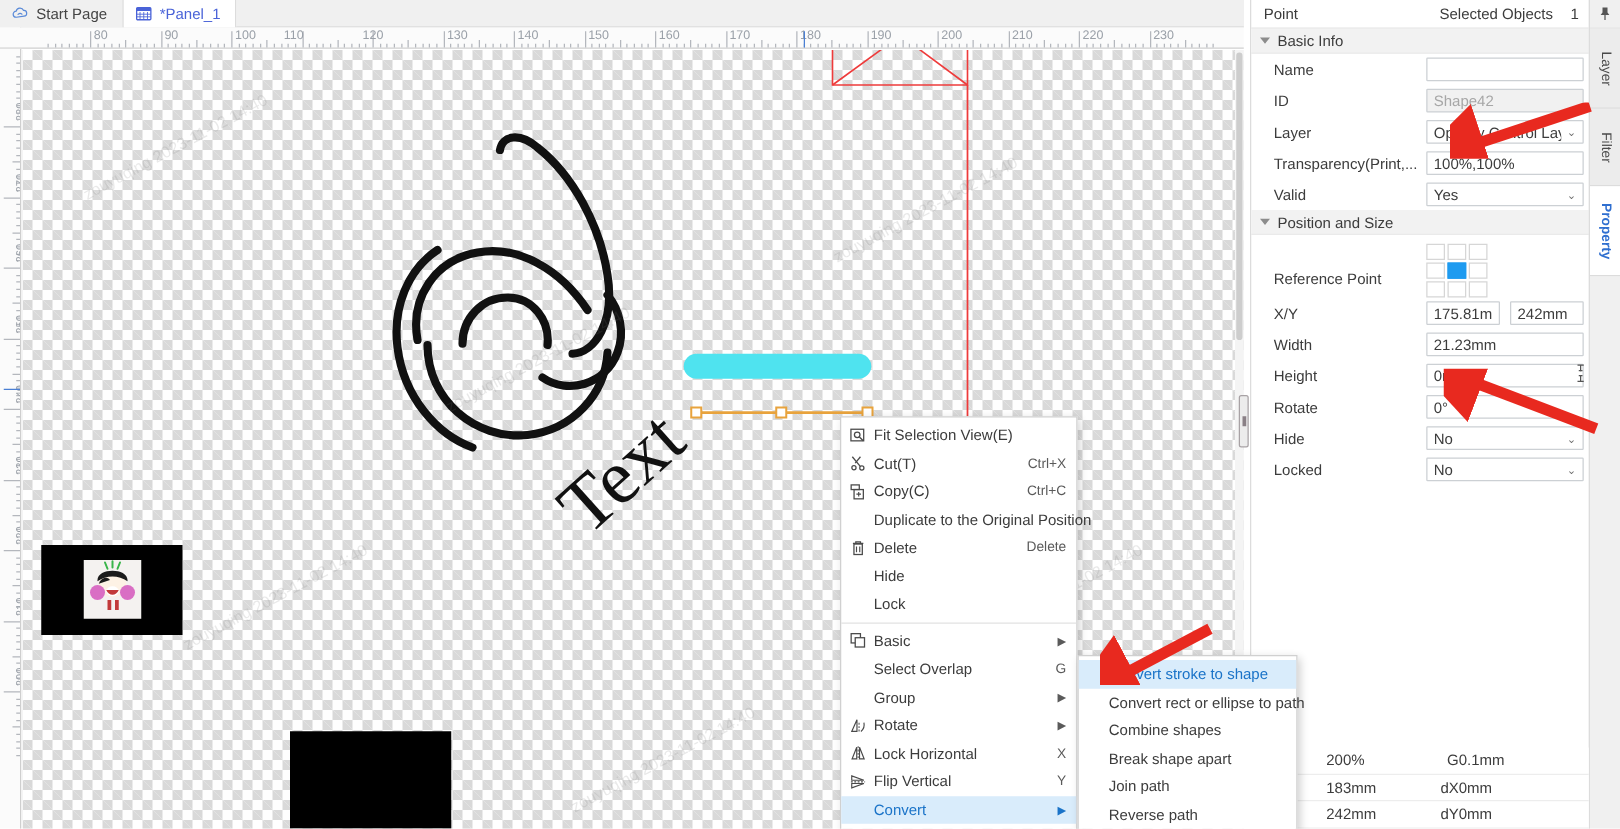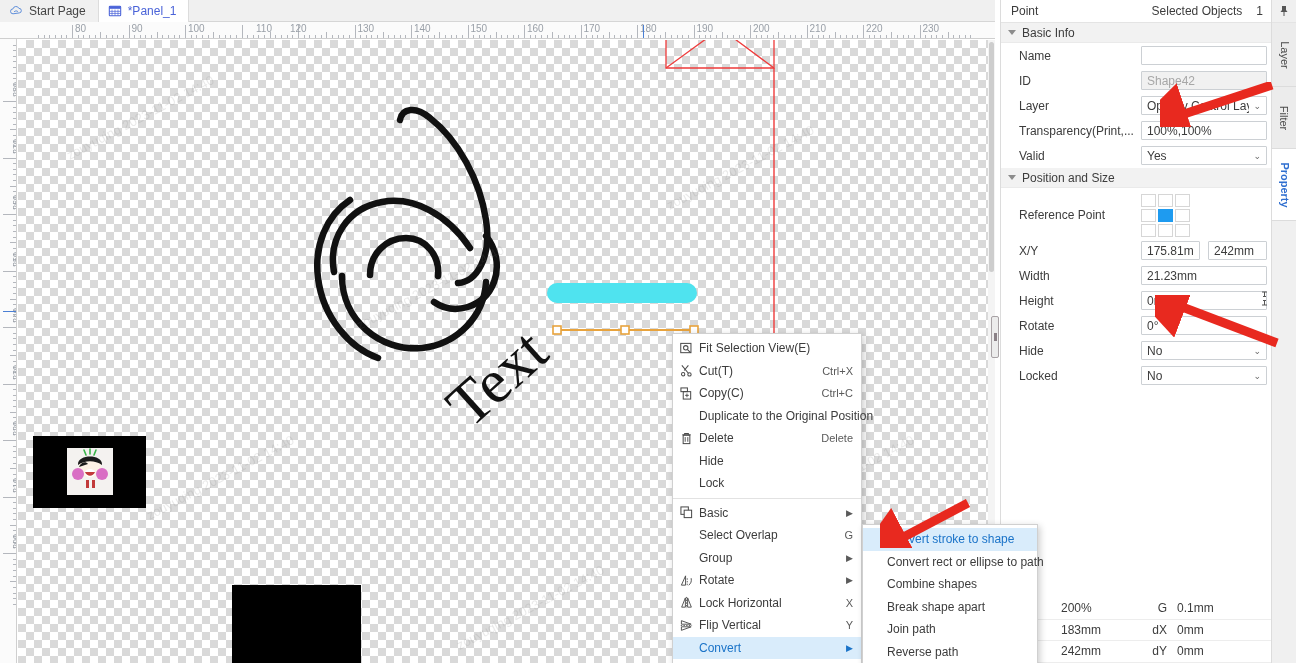--- a/index.html
+++ b/index.html
@@ -152,21 +152,21 @@
     height: 19px; border: 1px solid #ccd0d4; background: #ffffff; border-radius: 1px;
     display: flex; align-items: center; padding: 0 5px; font-size: 12px; color: #3c3c3c;
     overflow: hidden; white-space: nowrap;
   }
   .pfield.wide { width: 126px; }
   .pfield.half { width: 59px; }
   .pfield.disabled { background: #f1f1f1; color: #a7a7a7; }
   .pfield .cv { flex: 1 1 auto; overflow: hidden; text-overflow: clip; white-space: nowrap; }
   .caret { color: #6a6a6a; font-size: 9px; margin-left: 4px; }
 
-  #refpoint-row { display: flex; align-items: flex-start; height: 50px; padding-left: 18px; padding-top: 6px; }
+  #refpoint-row { display: flex; align-items: center; height: 50px; padding-left: 18px; padding-top: 6px; }
   #refgrid { display: grid; grid-template-columns: repeat(3, 15px); grid-template-rows: repeat(3, 13px); gap: 2px; }
   .refcell { border: 1px solid #d6d6d6; background: #ffffff; }
   .refcell.on { background: #1e9bf0; border-color: #1e9bf0; }
 
   #linkbtn {
     position: absolute; left: 1258px; top: 290px; width: 12px; height: 16px;
     display: flex; align-items: center; justify-content: center; color: #555; font-size: 11px;
   }
 
   
@@ -184,21 +184,21 @@
   .vtab.active { background: #ffffff; color: #2f6fd0; font-weight: bold; }
 
   
   #statusblock {
     position: absolute; left: 1036px; top: 598px; width: 235px; height: 65px;
     border-left: 1px solid #dcdcdc; background: #ffffff;
   }
   .srow { display: flex; align-items: center; height: 21.5px; border-bottom: 1px solid #ededed; font-size: 12px; }
   .srow .s1 { width: 96px; flex: 0 0 96px; padding-left: 24px; color: #3c3c3c; }
   .srow .s2 { width: 34px; flex: 0 0 34px; text-align: right; color: #3c3c3c; }
-  .srow .s3 { flex: 1 1 auto; padding-left: 10px; color: #3c3c3c; }
+  .srow .s3 { flex: 1 1 auto; color: #3c3c3c; }
   #statusleftfill { position: absolute; left: 1000px; top: 598px; width: 36px; height: 65px; background: #ffffff; }
   #panelbottomfill { position: absolute; left: 1000px; top: 588px; width: 271px; height: 12px; background:#ffffff; }
 
   
   .annot { position: absolute; pointer-events: none; z-index: 60; }
 </style>
 </head>
 <body>
 
 <div id="app">
@@ -252,21 +252,21 @@
       <div class="tick tickmin" style="left: 190.65px;"></div>
       <div class="tick tickmin" style="left: 196.3px;"></div>
       <div class="tick tickmin" style="left: 201.95px;"></div>
       <div class="tick tickmin" style="left: 207.6px;"></div>
       <div class="tick tickmid" style="left: 213.25px;"></div>
       <div class="tick tickmin" style="left: 218.9px;"></div>
       <div class="tick tickmin" style="left: 224.55px;"></div>
       <div class="tick tickmin" style="left: 230.2px;"></div>
       <div class="tick tickmin" style="left: 235.85px;"></div>
       <div class="tick tickmajor" style="left: 241.5px;"></div>
-      <div class="rlabel" style="left: 256px;">110</div>
+      <div class="rlabel" style="left: 227px;">110</div>
       <div class="tick tickmin" style="left: 247.15px;"></div>
       <div class="tick tickmin" style="left: 252.8px;"></div>
       <div class="tick tickmin" style="left: 258.45px;"></div>
       <div class="tick tickmin" style="left: 264.1px;"></div>
       <div class="tick tickmid" style="left: 269.75px;"></div>
       <div class="tick tickmin" style="left: 275.4px;"></div>
       <div class="tick tickmin" style="left: 281.05px;"></div>
       <div class="tick tickmin" style="left: 286.7px;"></div>
       <div class="tick tickmin" style="left: 292.35px;"></div>
       <div class="tick tickmajor" style="left: 298px;"></div>

